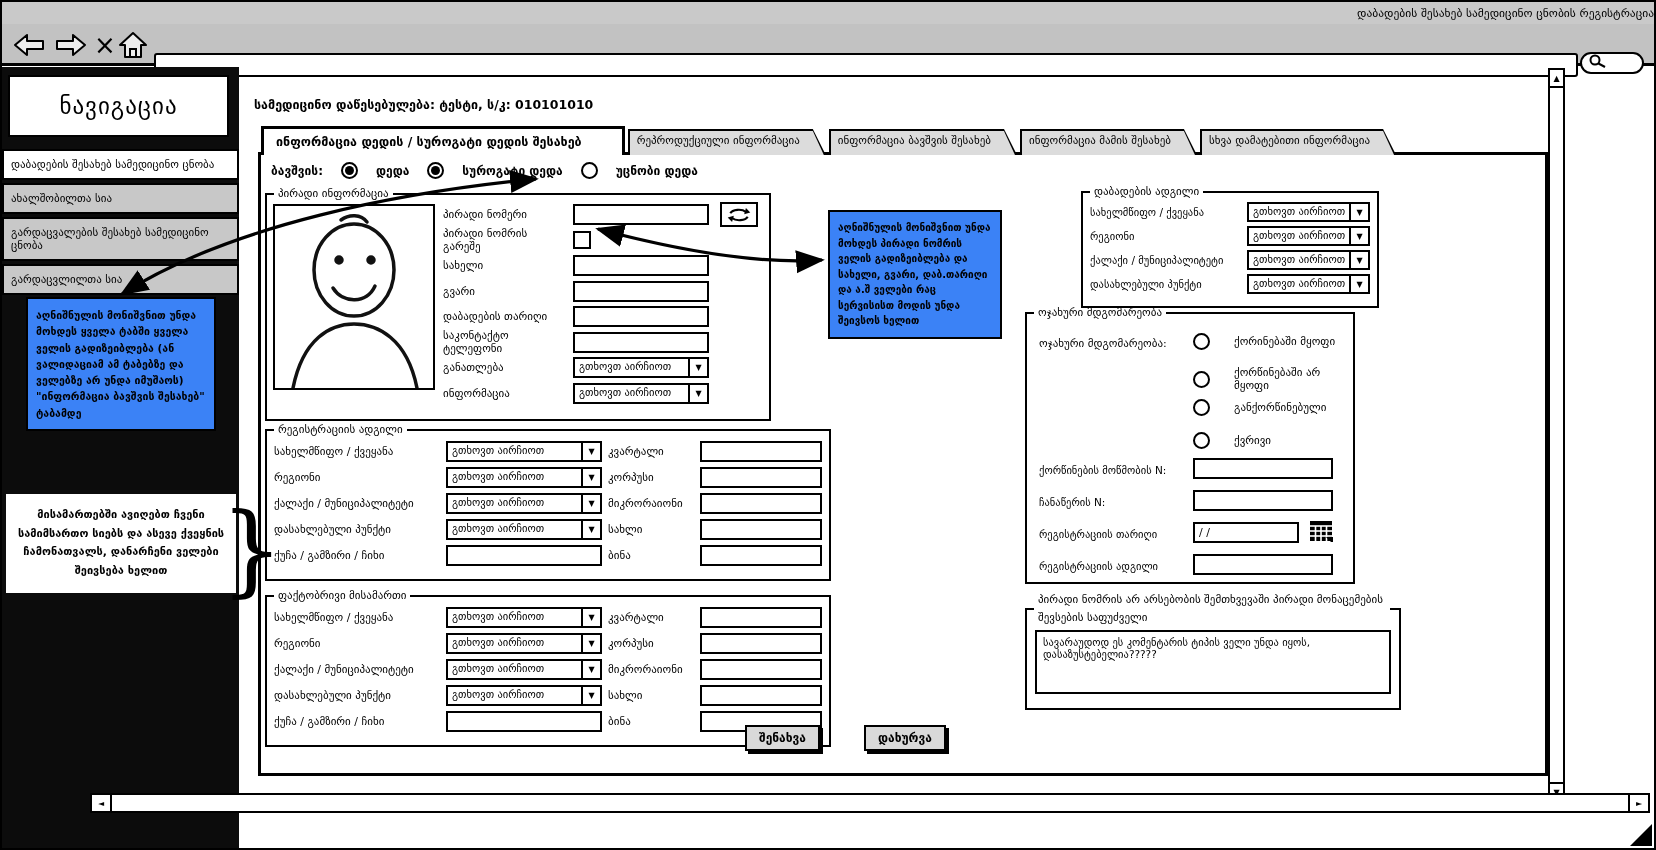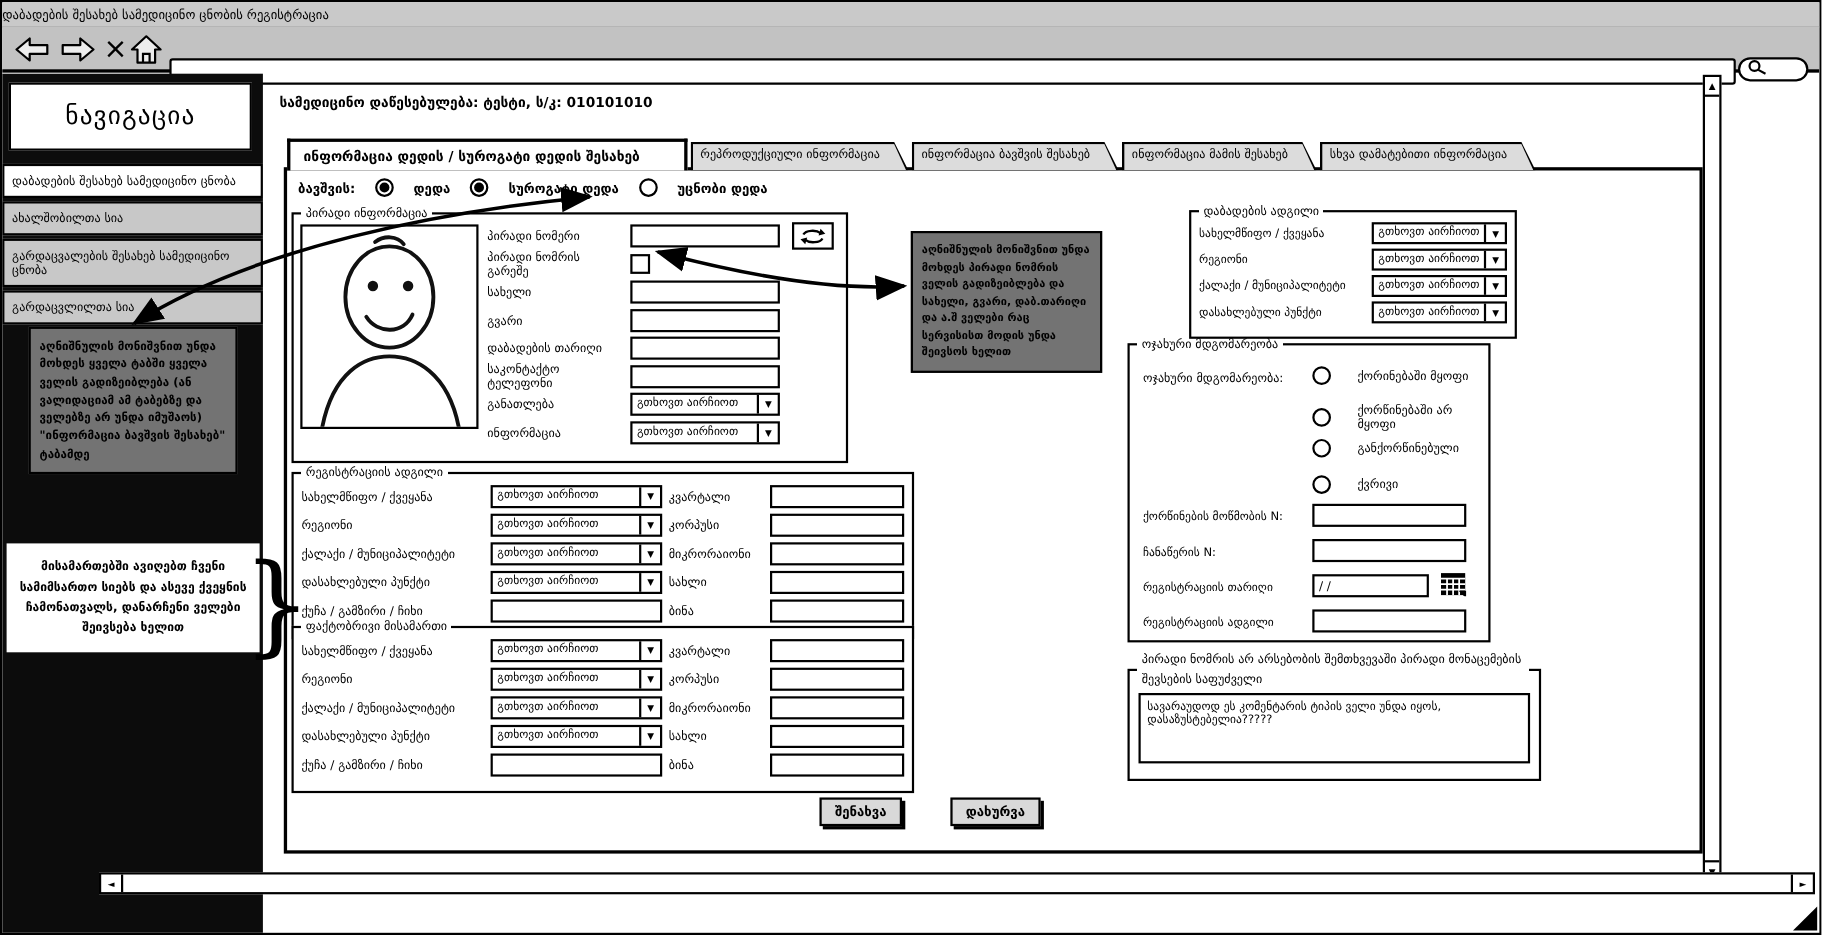--- a/index.html
+++ b/index.html
@@ -2,21 +2,21 @@
 <html><head>
 <meta charset="utf-8">
 <style>
   html,body { margin:0; padding:0; background:#e8e8e8; }
   body { font-family:"DejaVu Sans",sans-serif; color:#000; }
   #window { position:relative; width:1656px; height:850px; background:#fff;
             border:2px solid #000; box-sizing:border-box; overflow:hidden; }
 
   
   .titlebar { position:absolute; left:0; top:0; width:100%; height:22px; background:#c9c9c9;
-              border-bottom:1px solid #8a8a8a; text-align:left; font-size:11.5px; line-height:22px; }
+              border-bottom:1px solid #8a8a8a; text-align:right; font-size:11.5px; line-height:22px; }
   .toolbar  { position:absolute; left:0; top:22px; width:100%; height:42px; background:#c2c2c2;
               border-bottom:3px solid #000; box-sizing:border-box; }
   .nav-btn { position:absolute; top:5px; width:38px; height:32px; display:flex; align-items:center;
              justify-content:center; cursor:pointer; }
   .nav-btn svg { display:block; }
   #btn-back{left:8px;} #btn-forward{left:50px;} #btn-stop{left:92px; width:22px;} #btn-home{left:112px;}
   .stop-x::before { content:"×"; font-size:26px; line-height:26px; }
   .url-bar { position:absolute; left:152px; top:29px; width:1408px; height:20px; background:#fff;
              border:2px solid #000; border-radius:3px; font:inherit; font-size:12px; padding:0 6px; box-sizing:content-box; }
   .search-pill { position:absolute; right:10px; top:28px; width:64px; height:22px; background:#fff;
@@ -27,32 +27,32 @@
   .sidebar { position:absolute; left:0; top:65px; width:237px; height:783px; background:#0c0c0c; }
   .nav-title { position:absolute; left:6px; top:8px; width:221px; height:62px; background:#fff;
                border:2px solid #000; display:flex; align-items:center; justify-content:center;
                font-size:23px; letter-spacing:1px; box-sizing:border-box; }
   .nav-items { position:absolute; left:0; top:82px; width:237px; }
   .nav-item { box-sizing:border-box; width:237px; border:2px solid #000; background:#c8c8c8;
               padding:7px 7px; font-size:11px; margin-bottom:3px; cursor:pointer; }
   .nav-item.active { background:#fff; }
 
   
-  .ann-box { position:absolute; background:#737373; border:2px solid #000; padding:8px;
+  .ann-box { position:absolute; background:#3b82f6; border:2px solid #000; padding:8px;
              font-size:10.5px; font-weight:bold; line-height:1.55; z-index:30; }
   #ann-left { left:24px; top:295px; width:170px; }
   #ann-right { left:826px; top:208px; width:154px; font-size:10px; }
   #ann-note { position:absolute; left:4px; top:492px; width:230px; background:#fff; padding:12px 6px;
               font-size:11px; font-weight:bold; line-height:1.7; text-align:center; z-index:30; box-sizing:border-box; }
   .brace { position:absolute; left:218px; top:498px; z-index:31; font-family:"DejaVu Serif",serif; }
   .brace::before { content:"}"; font-size:100px; line-height:1; font-weight:normal; }
 
   
   .hdr { position:absolute; left:252px; font-size:12.5px; font-weight:bold; z-index:1; }
-  #hdr1 { top:72px; } #hdr2 { top:83px;text-align:center; }
+  #hdr1 { top:72px; } #hdr2 { top:95px;text-align:center; }
 
   
   .v-scroll { position:absolute; left:1546px; top:66px; width:17px; height:734px; background:#fff;
               border:2px solid #000; box-sizing:border-box; z-index:3; }
   .vs-btn { position:absolute; left:0; width:100%; height:16px; display:flex; align-items:center;
             justify-content:center; font-size:8px; cursor:pointer; }
   .vs-up { top:0; border-bottom:2px solid #000; } .vs-down { bottom:0; border-top:2px solid #000; }
   .icon-up::before{content:"▲";} .icon-down::before{content:"▼";}
   .icon-left::before{content:"◄";} .icon-right::before{content:"►";}
   .h-scroll { position:absolute; left:88px; top:791px; width:1560px; height:20px; background:#fff;
@@ -102,21 +102,21 @@
   .photo-box { position:absolute; left:6px; top:4px; width:162px; height:186px; border:2px solid #000;
                box-sizing:border-box; background:#fff; }
   .pi-rows { position:absolute; left:176px; top:2px; right:6px; }
   .pi-row { display:flex; align-items:center; height:25.5px; gap:6px; }
   .pi-row .lbl { flex:0 0 124px; }
   .refresh-btn { width:38px; height:25px; border:2.5px solid #000; background:#fff; display:flex;
                  align-items:center; justify-content:center; margin-left:5px; cursor:pointer; box-sizing:border-box; }
 
   
   #fs-reg  { left:4px; top:268px; width:562px; }
-  #fs-fact { left:4px; top:408px; width:562px; }
+  #fs-fact { left:4px; top:434px; width:562px; }
   .addr-grid { display:grid; grid-template-columns:166px 156px 86px 1fr; gap:5px 6px;
                padding:3px 7px 7px; align-items:center; }
   .addr-grid .wf-input, .addr-grid .wf-select { width:100%; }
 
   
   #fs-birth { left:820px; top:30px; width:268px; }
   .bp-grid { display:grid; grid-template-columns:152px 1fr; gap:4px 5px; padding:2px 7px 6px;
              align-items:center; font-size:10.5px; }
   .bp-grid .wf-select { width:100%; height:20px; }
 

